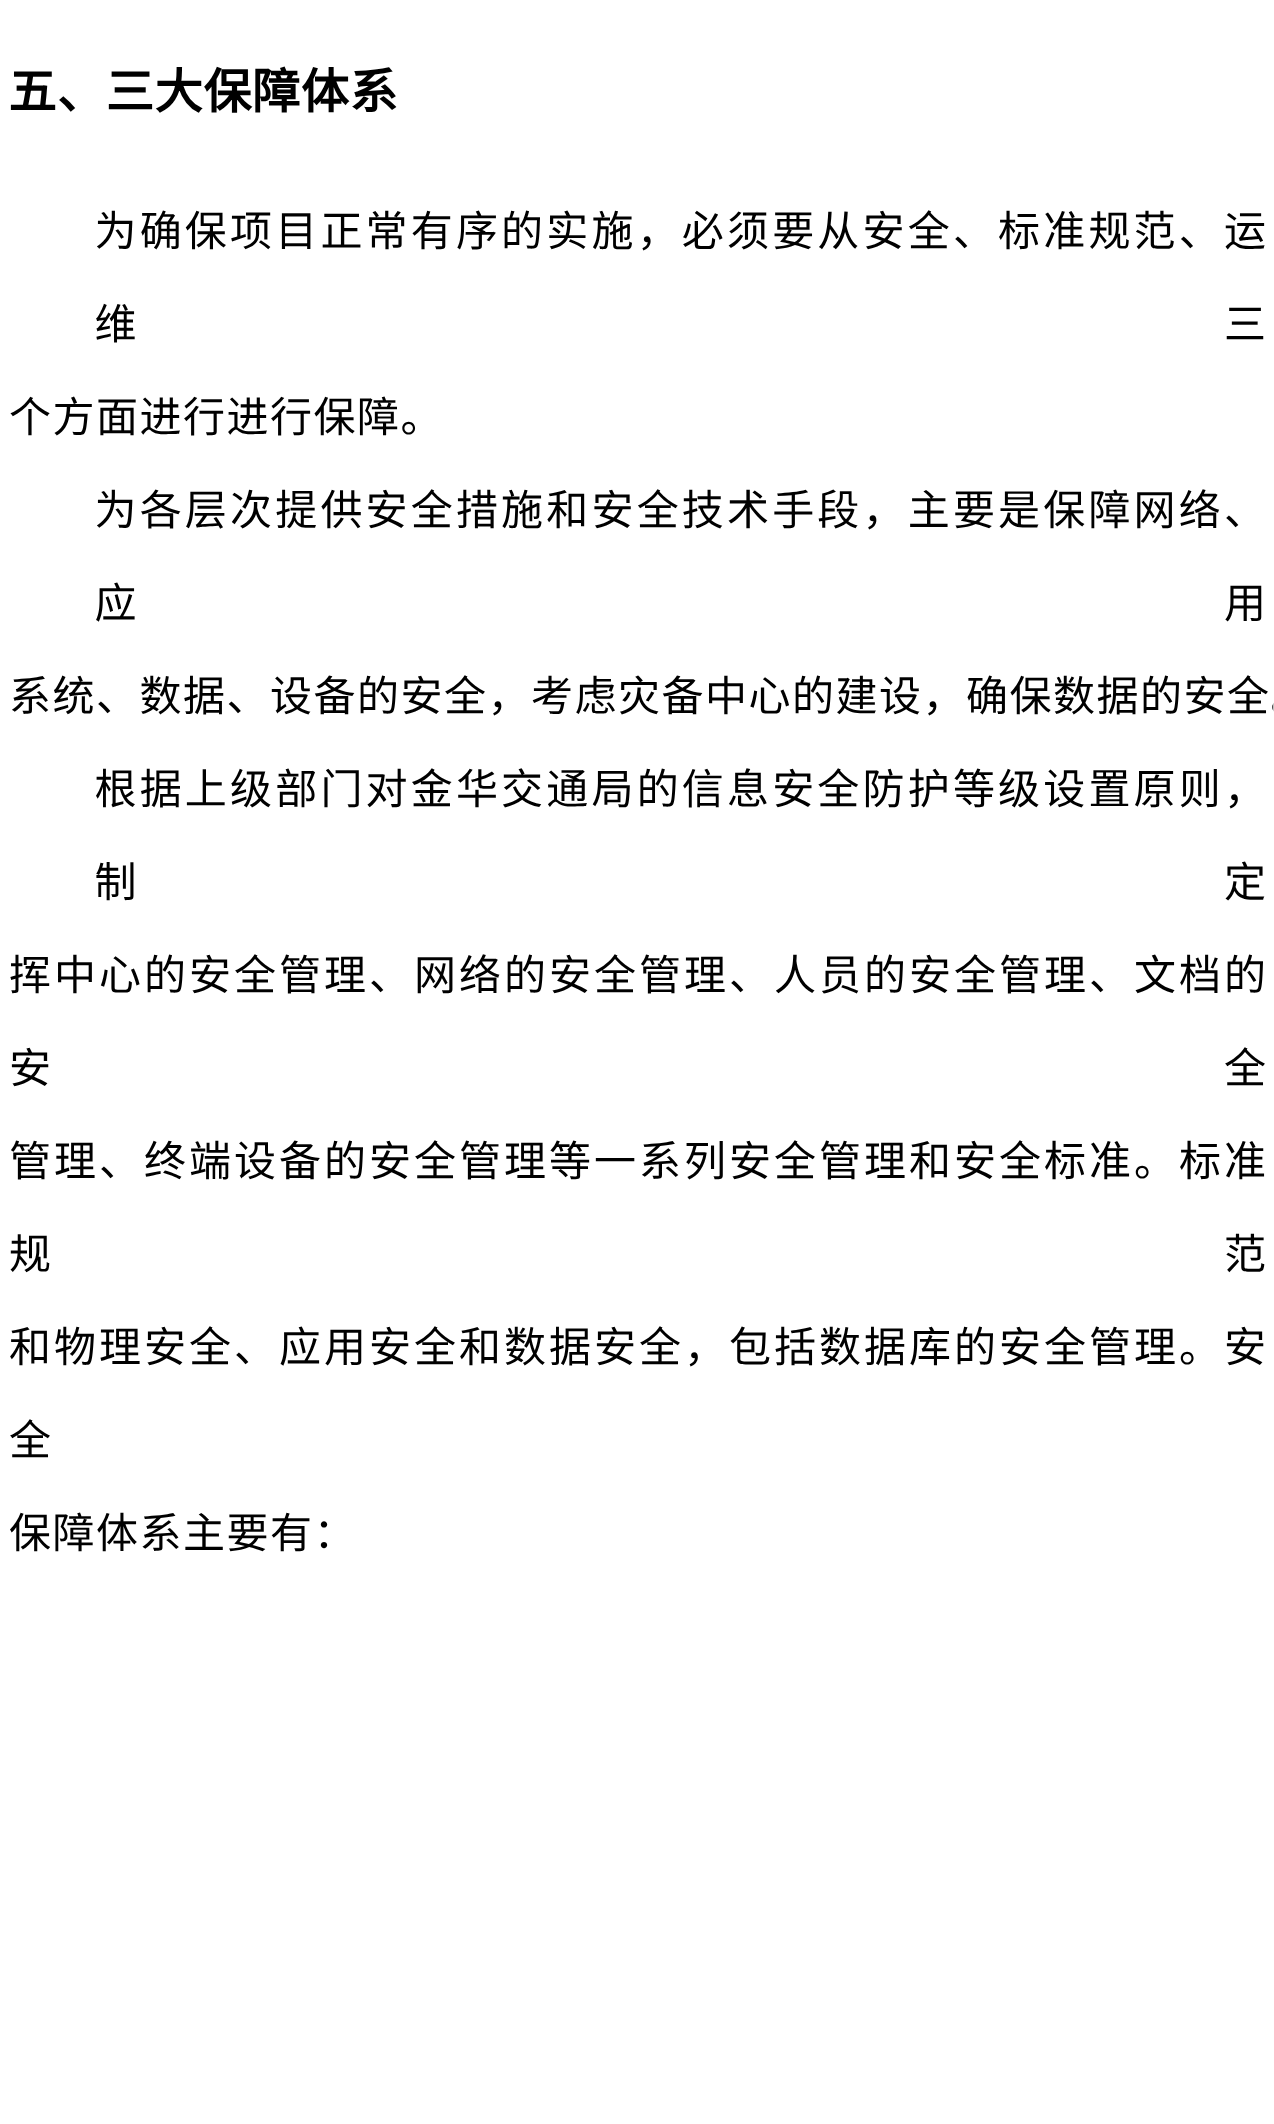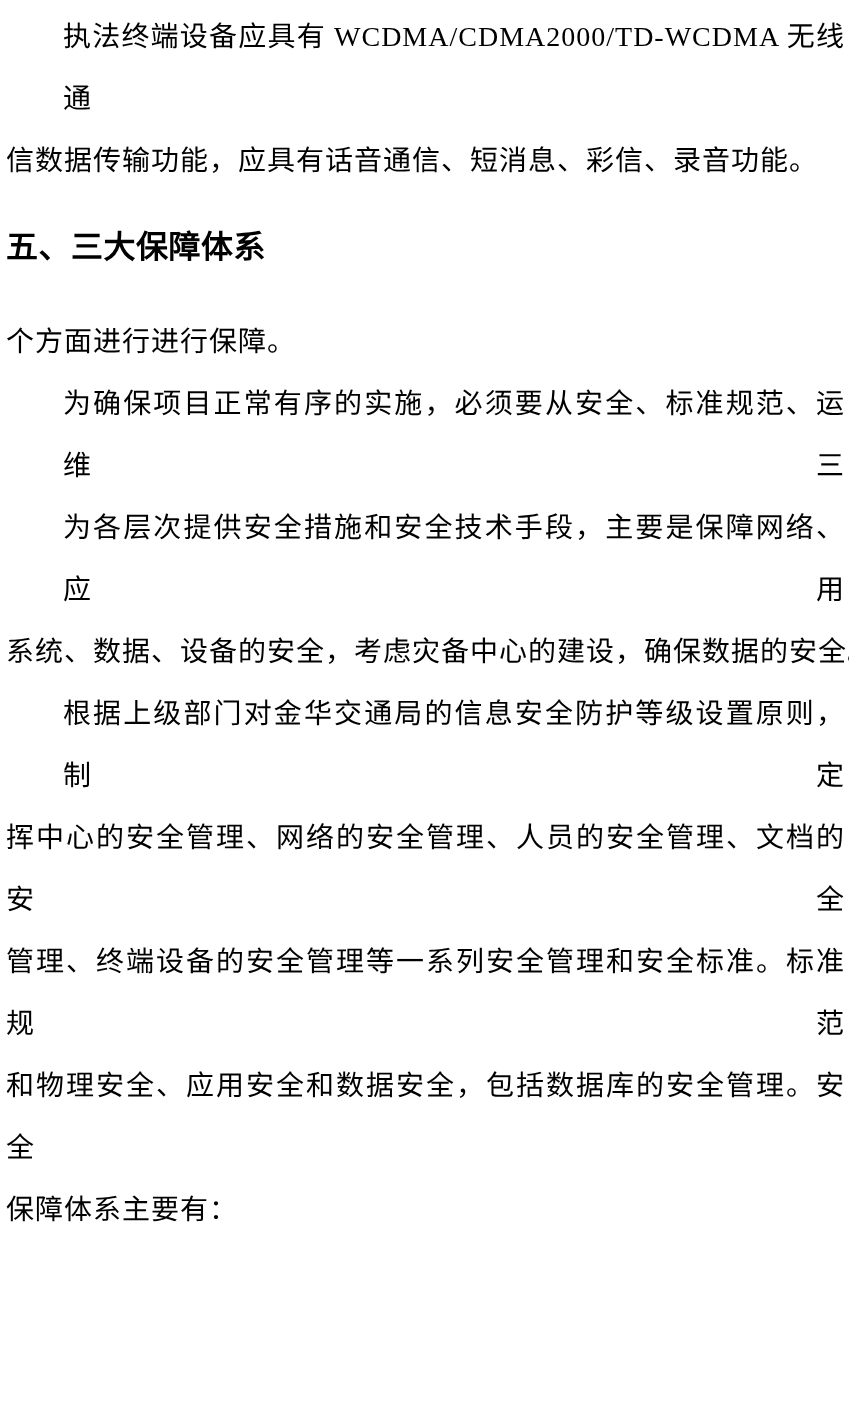--- a/index.html
+++ b/index.html
@@ -50,30 +50,26 @@
   }
   .h-51 {
     margin: 21px 0 25px 0;
   }
 </style>
 </head>
 <body>
 
 <main class="page">
 
-  <p class="body-para">
-    <span class="line jline indent">执法终端设备应具有 WCDMA/CDMA2000/TD-WCDMA 无线通</span>
-    <span class="line">信数据传输功能，应具有话音通信、短消息、彩信、录音功能。</span>
-  </p>
 
   <h1 class="h-chapter">五、三大保障体系</h1>
 
   <p class="body-para">
+    <span class="line jline indent">为确保项目正常有序的实施，必须要从安全、标准规范、运维三</span>
     <span class="line">个方面进行进行保障。</span>
-    <span class="line jline indent">为确保项目正常有序的实施，必须要从安全、标准规范、运维三</span>
   </p>
 
 
   <p class="body-para">
     <span class="line jline indent">为各层次提供安全措施和安全技术手段，主要是保障网络、应用</span>
     <span class="line">系统、数据、设备的安全，考虑灾备中心的建设，确保数据的安全。</span>
   </p>
 
   <p class="body-para">
     <span class="line jline indent">根据上级部门对金华交通局的信息安全防护等级设置原则，制定</span>

